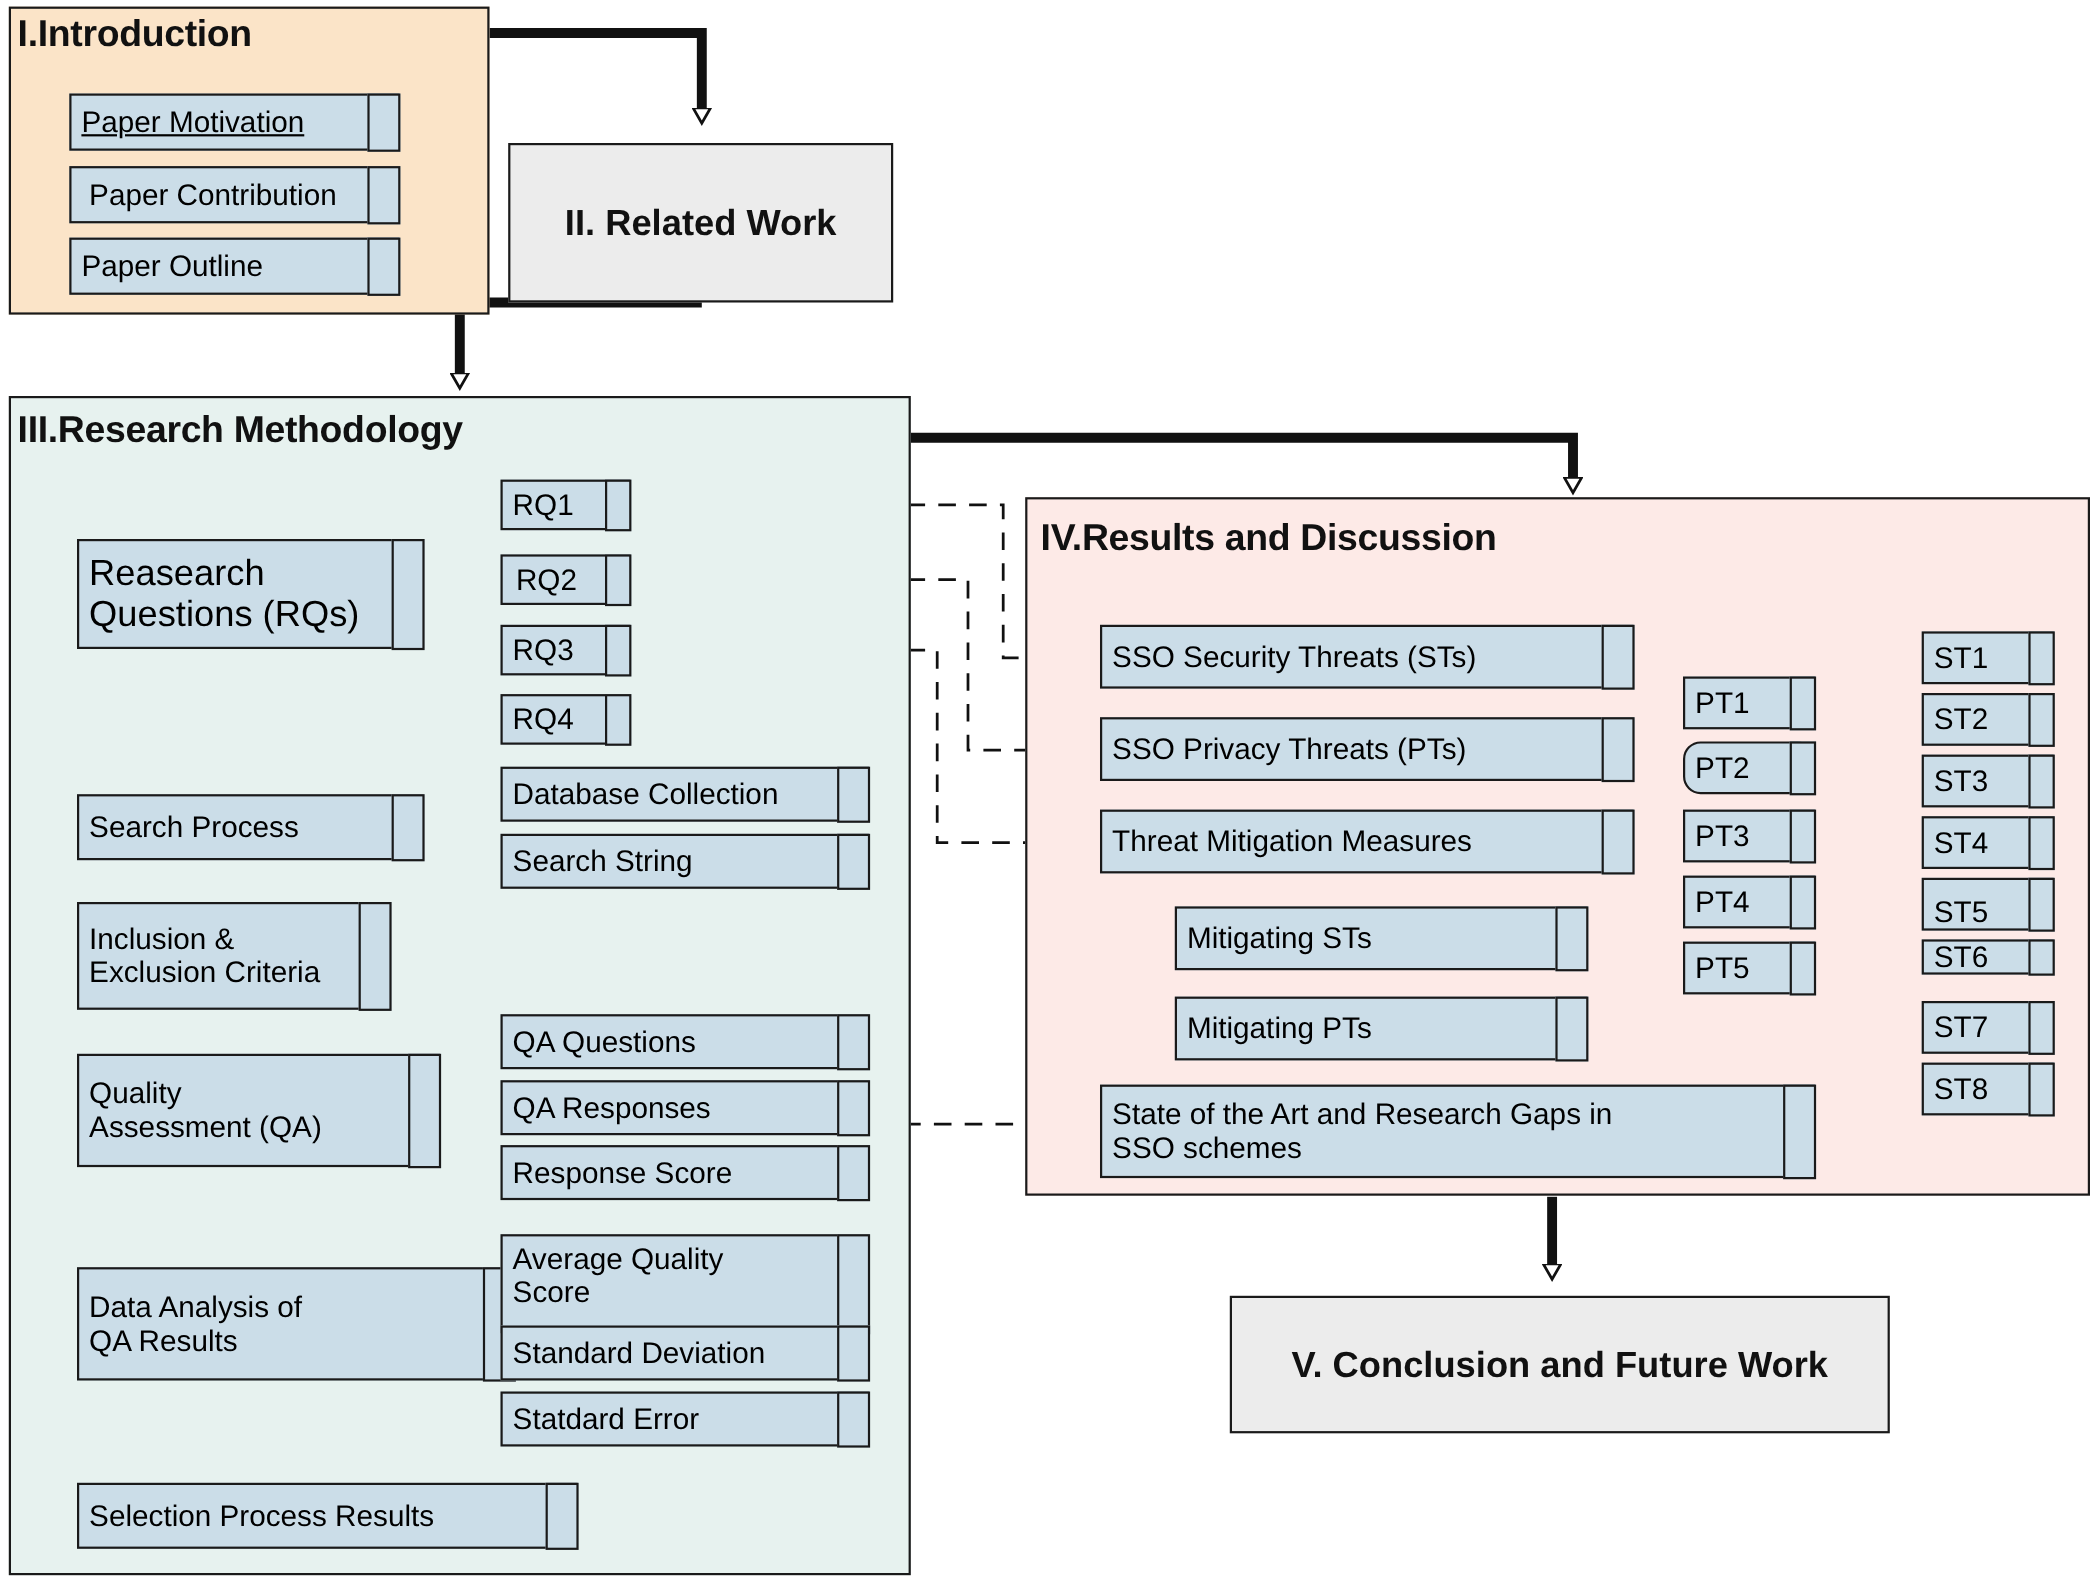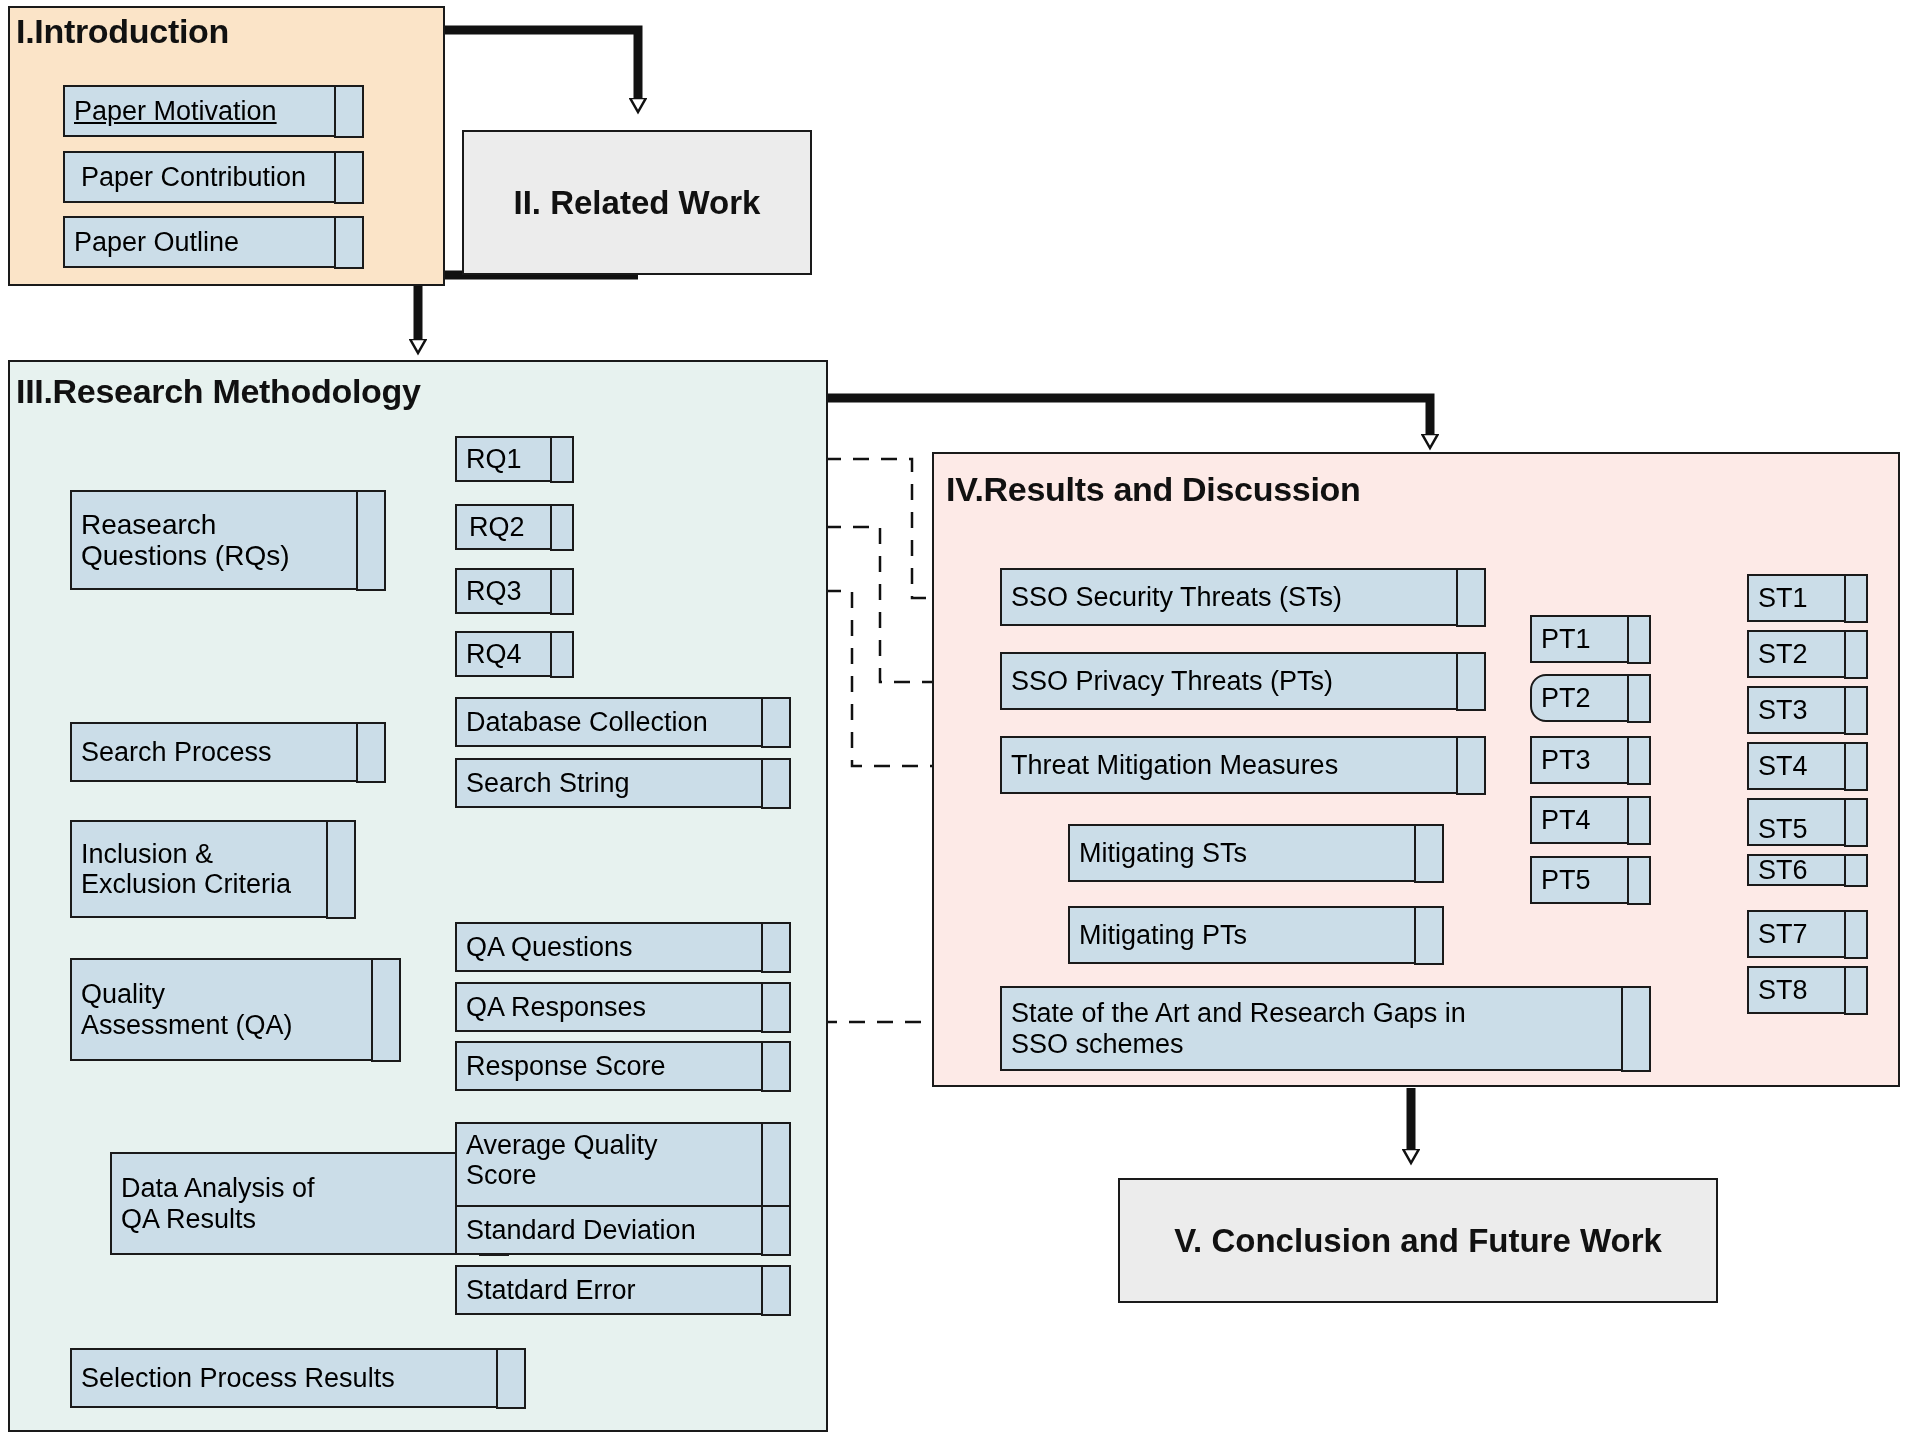--- a/index.html
+++ b/index.html
@@ -180,21 +180,21 @@
 
   <div class="plain" style="left:462px;top:130px;width:350px;height:145px;font-size:33px;">
     <span>II. Related Work</span>
   </div>
 
   <div class="section" style="left:8px;top:360px;width:820px;height:1072px;background:#e7f2ef;">
   </div>
   <div class="sec-title" style="left:16px;top:372px;font-size:34px;">III.Research Methodology</div>
 
   <div class="node" style="left:70px;top:490px;width:315px;height:100px;">
-    <span class="lbl" style="font-size:28px;">
+    <span class="lbl" style="font-size:33px;">
       <span>Reasearch</span><br>
       <span>Questions (RQs)</span>
     </span>
     <span class="tab"></span>
   </div>
 
   <div class="node" style="left:70px;top:722px;width:315px;height:60px;">
     <span class="lbl" style="font-size:27px;">Search Process</span>
     <span class="tab"></span>
   </div>
@@ -208,21 +208,21 @@
   </div>
 
   <div class="node" style="left:70px;top:958px;width:330px;height:103px;">
     <span class="lbl" style="font-size:27px;">
       <span>Quality</span><br>
       <span>Assessment  (QA)</span>
     </span>
     <span class="tab"></span>
   </div>
 
-  <div class="node" style="left:70px;top:1152px;width:398px;height:103px;margin-left:40px;">
+  <div class="node" style="left:70px;top:1152px;width:398px;height:103px;">
     <span class="lbl" style="font-size:27px;">
       <span>Data Analysis of</span><br>
       <span>QA Results</span>
     </span>
     <span class="tab"></span>
   </div>
 
   <div class="node" style="left:70px;top:1348px;width:455px;height:60px;">
     <span class="lbl" style="font-size:27px;">Selection Process Results</span>
     <span class="tab"></span>

